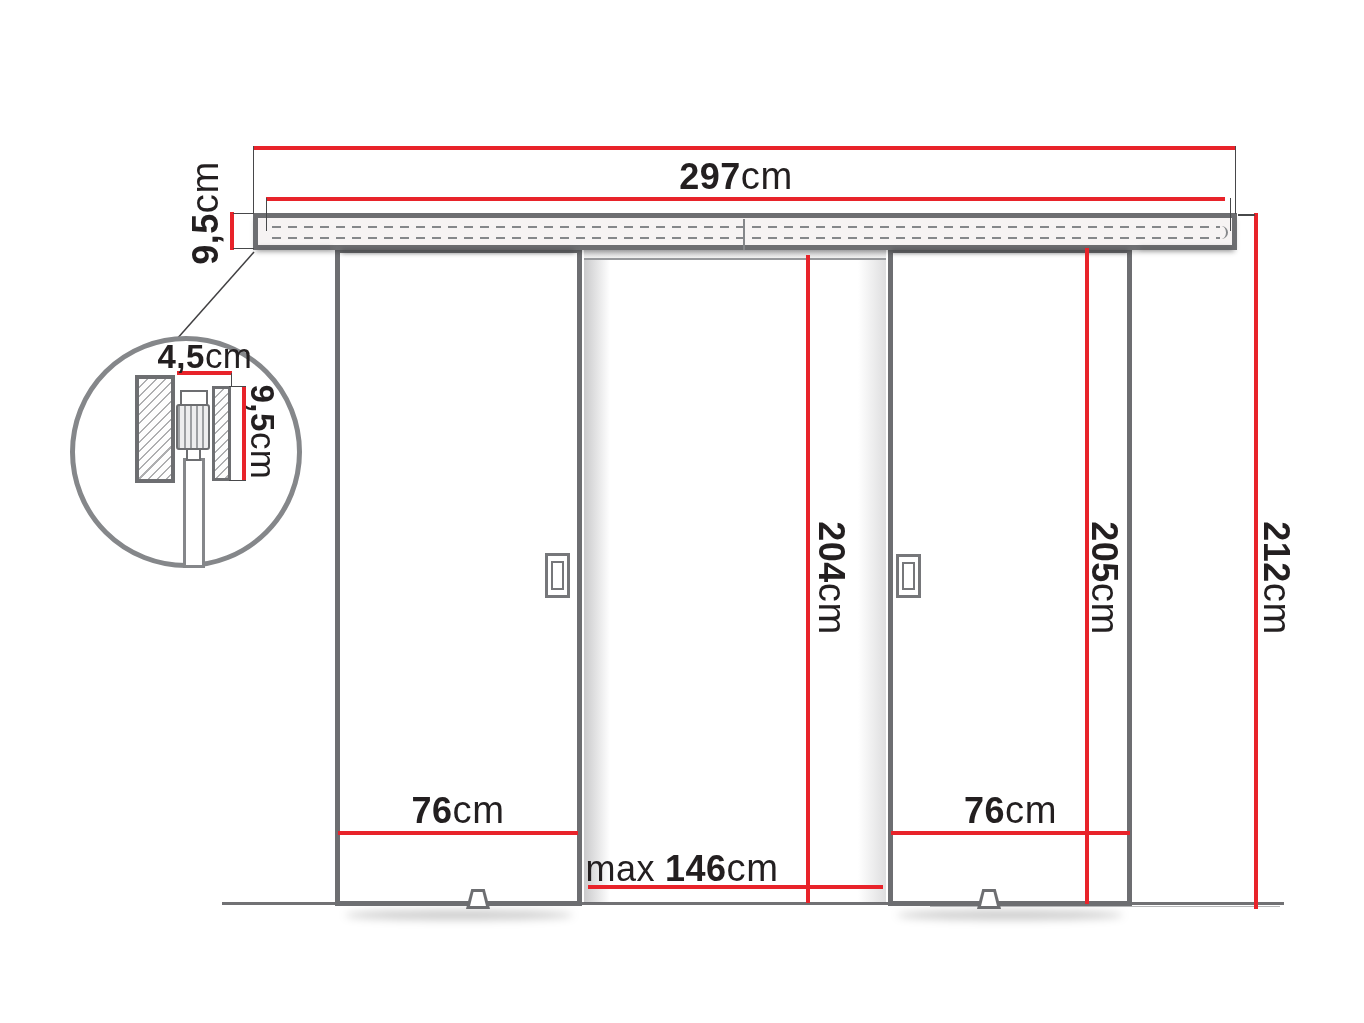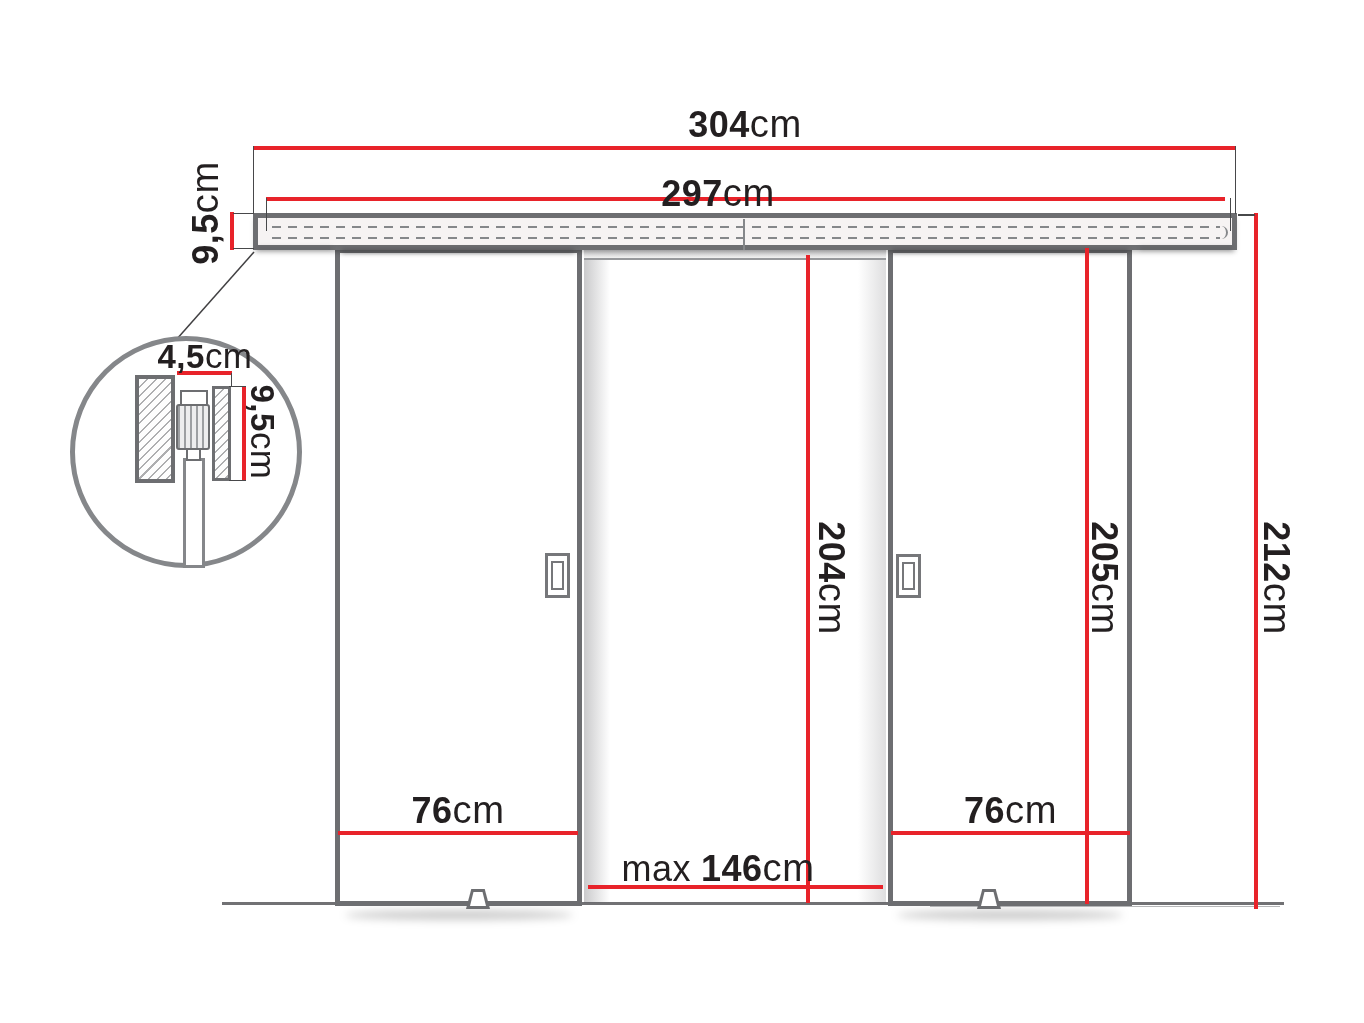--- a/index.html
+++ b/index.html
@@ -129,36 +129,33 @@
   <div class="red" style="left:1254px;top:213px;width:4px;height:696px;"></div>
 
   <div class="thin" style="left:253px;top:146px;width:1px;height:68px;"></div>
   <div class="thin" style="left:1235px;top:146px;width:1px;height:68px;"></div>
   <div class="thin" style="left:266px;top:198px;width:1px;height:33px;"></div>
   <div class="thin" style="left:1230px;top:198px;width:1px;height:33px;"></div>
   <div class="thin" style="left:233px;top:213px;width:21px;height:1px;"></div>
   <div class="thin" style="left:233px;top:248px;width:21px;height:1px;"></div>
   <div class="thin" style="left:1238px;top:214px;width:17px;height:2px;"></div>
 
-  <div class="dim-label" style="left:595px;top:104px;width:300px;">
-    <span class="num">304</span><span class="unit">cm</span>
-  </div>
-  <div class="dim-label" style="left:568px;top:156px;width:300px;margin-top:17px;">
+  <div class="dim-label" style="left:586px;top:156px;width:300px;">
     <span class="num">297</span><span class="unit">cm</span>
   </div>
   <div class="dim-label vlabel rotm90" style="left:140px;top:193px;">
     <span class="num">9,5</span><span class="unit">cm</span>
   </div>
   <div class="dim-label" style="left:338px;top:790px;width:240px;">
     <span class="num">76</span><span class="unit">cm</span>
   </div>
   <div class="dim-label" style="left:891px;top:790px;width:239px;">
     <span class="num">76</span><span class="unit">cm</span>
   </div>
-  <div class="dim-label" style="left:578px;top:848px;width:280px;">
+  <div class="dim-label" style="left:542px;top:848px;width:280px;">
     <span class="pre">max</span><span class="num">146</span><span class="unit">cm</span>
   </div>
   <div class="dim-label vlabel rot90" style="left:767px;top:558px;">
     <span class="num">204</span><span class="unit">cm</span>
   </div>
   <div class="dim-label vlabel rot90" style="left:1040px;top:558px;">
     <span class="num">205</span><span class="unit">cm</span>
   </div>
   <div class="dim-label vlabel rot90" style="left:1212px;top:558px;">
     <span class="num">212</span><span class="unit">cm</span>

